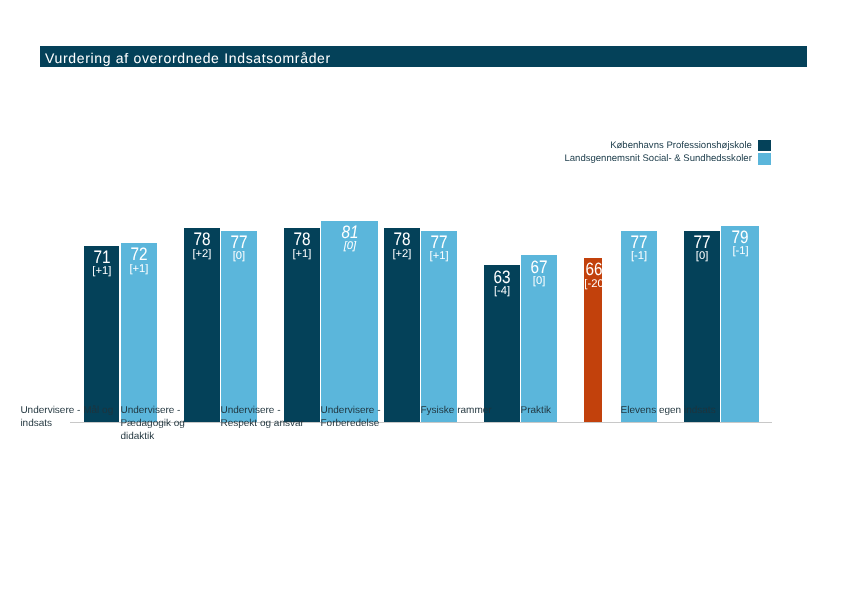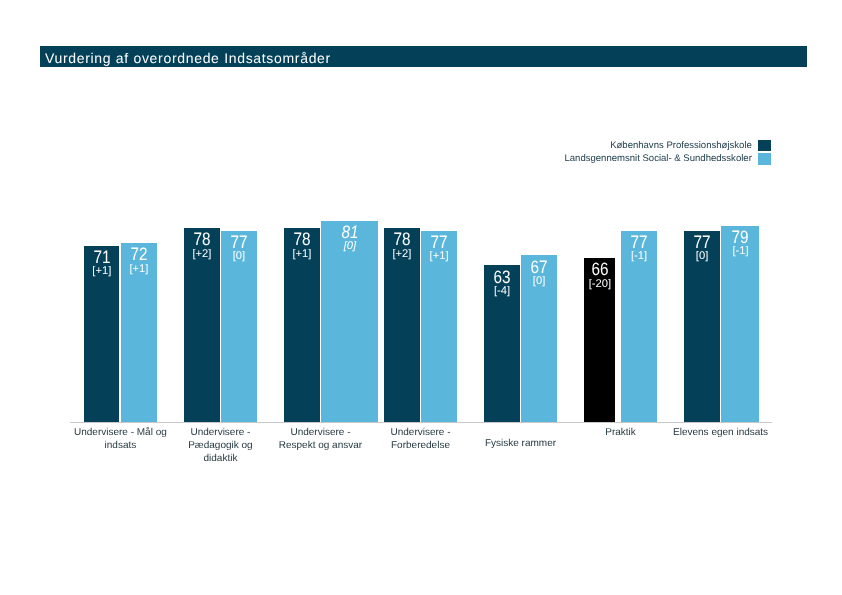--- a/index.html
+++ b/index.html
@@ -33,21 +33,21 @@
   
   #plot{position:absolute;left:0;top:0;width:842px;height:595px;}
   #x-axis-line{position:absolute;left:70px;top:421.6px;width:702px;height:1.2px;background:#c8c8c8;}
   .bar{position:absolute;}
   .bar-val{position:absolute;left:0;width:100%;text-align:center;color:#ffffff;
            font-size:18px;line-height:14.4px;top:4.2px;}
   .bar-val > span{display:inline-block;transform:scaleX(0.85);transform-origin:center;}
   .bar-delta{position:absolute;left:0;width:100%;text-align:center;color:#ffffff;
              font-size:11.2px;line-height:11.2px;top:20.6px;}
   .bar-delta > span{display:inline-block;transform:scaleX(1.0);transform-origin:center;}
-  .cat-label{position:absolute;top:426px;width:200px;text-align:center;
+  .cat-label{position:absolute;top:404px;width:200px;text-align:left;
              color:#1f333c;font-size:10px;line-height:13px;white-space:nowrap;}
 </style>
 </head>
 <body>
 
 <div id="slide">
 
   <div id="title-banner"></div>
   <div id="title-text">Vurdering af overordnede Indsatsområder</div>
 
@@ -77,21 +77,21 @@
         <div class="bar-delta"><span>[+1]</span></div>
       </div>
       <div class="bar" style="left: 384.29px; top: 228.146px; width: 35.3px; height: 193.454px; background: rgb(4, 65, 89);">
         <div class="bar-val"><span>78</span></div>
         <div class="bar-delta"><span>[+2]</span></div>
       </div>
       <div class="bar" style="left: 484.32px; top: 265.404px; width: 35.3px; height: 156.196px; background: rgb(4, 65, 89);">
         <div class="bar-val"><span>63</span></div>
         <div class="bar-delta"><span>[-4]</span></div>
       </div>
-      <div class="bar" style="left: 584.35px; top: 257.953px; width: 31px; height: 163.647px; background: #000000;">
+      <div class="bar" style="left: 584.35px; top: 257.953px; width: 18px; height: 163.647px; background: #c2410c;">
         <div class="bar-val"><span>66</span></div>
         <div class="bar-delta"><span>[-20]</span></div>
       </div>
       <div class="bar" style="left: 684.38px; top: 230.63px; width: 35.3px; height: 190.97px; background: rgb(4, 65, 89);">
         <div class="bar-val"><span>77</span></div>
         <div class="bar-delta"><span>[0]</span></div>
       </div>
       <div class="bar" style="left: 121.3px; top: 243.049px; width: 35.3px; height: 178.551px; background: rgb(91, 182, 219);">
         <div class="bar-val"><span>72</span></div>
         <div class="bar-delta"><span>[+1]</span></div>
@@ -130,21 +130,21 @@
         <div>didaktik</div>
       </div>
       <div class="cat-label" style="left: 220.46px;">
         <div>Undervisere -</div>
         <div>Respekt og ansvar</div>
       </div>
       <div class="cat-label" style="left: 320.49px;">
         <div>Undervisere -</div>
         <div>Forberedelse</div>
       </div>
-      <div class="cat-label" style="left: 420.52px; margin-top: 11px;">
+      <div class="cat-label" style="left: 420.52px;">
         <div>Fysiske rammer</div>
       </div>
       <div class="cat-label" style="left: 520.55px;">
         <div>Praktik</div>
       </div>
       <div class="cat-label" style="left: 620.58px;">
         <div>Elevens egen indsats</div>
       </div>
     </div>
 

